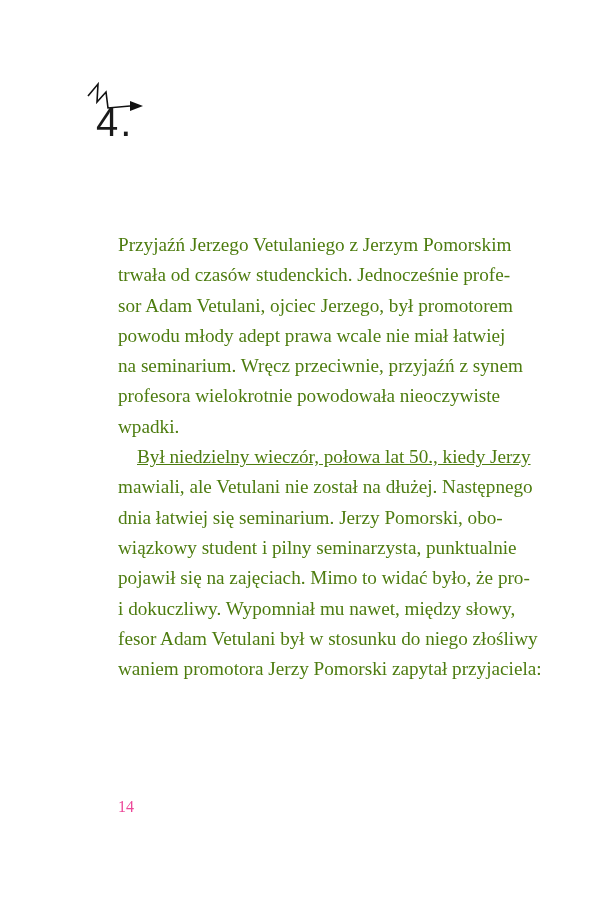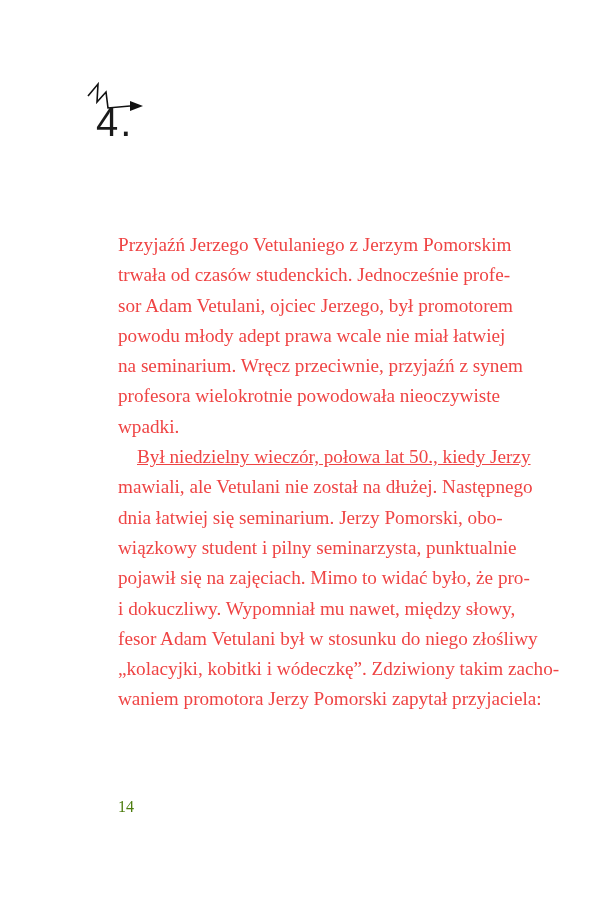--- a/index.html
+++ b/index.html
@@ -9,33 +9,33 @@
   .chapter-mark svg { position: absolute; left: 0; top: 0; }
   .chapter-number {
     position: absolute; left: 96px; top: 102px;
     font-family: "Liberation Sans", "DejaVu Sans", sans-serif;
     font-size: 40px; font-weight: 300; color: #1a1a1a; line-height: 1;
     letter-spacing: 2px;
   }
   .body-text {
     position: absolute; left: 118px; top: 230px; width: 381px;
     font-family: "Liberation Serif", "DejaVu Serif", serif;
-    font-size: 19.2px; color: #ef4444;
+    font-size: 19.2px; color: #4d7c0f;
   }
   .line {
     display: block; height: 30.3px; line-height: 30.3px;
     white-space: nowrap; text-align: justify; text-align-last: justify;
     overflow: visible;
   }
   .line.last { text-align-last: left; }
   .line.indent { padding-left: 19px; text-decoration: underline; }
   .page-number {
     position: absolute; left: 118px; top: 798px;
     font-family: "Liberation Serif", "DejaVu Serif", serif;
-    font-size: 16px; color: #4d7c0f;
+    font-size: 16px; color: #ec4899;
   }
 </style>
 </head>
 <body>
 
 <div class="page">
 
   <div class="chapter-mark">
     <svg width="80" height="40" viewBox="0 0 80 40">
       <polyline points="2,18 12,6 11,24 20,14 22,30 44,28" fill="none" stroke="#111" stroke-width="1.6" stroke-linejoin="miter"></polyline>
@@ -55,19 +55,18 @@
       <span class="line last">wpadki.</span>
     </div>
     <div>
       <span class="line indent">Był niedzielny wieczór, połowa lat 50., kiedy Jerzy</span>
       <span class="line">mawiali, ale Vetulani nie został na dłużej. Następnego</span>
       <span class="line">dnia łatwiej się seminarium. Jerzy Pomorski, obo-</span>
       <span class="line">wiązkowy student i pilny seminarzysta, punktualnie</span>
       <span class="line">pojawił się na zajęciach. Mimo to widać było, że pro-</span>
       <span class="line">i dokuczliwy. Wypomniał mu nawet, między słowy,</span>
       <span class="line">fesor Adam Vetulani był w stosunku do niego złośliwy</span>
-      <span class="line">„kolacyjki, kobitki i wódeczkę”. Zdziwiony takim zacho-</span>
       <span class="line">waniem promotora Jerzy Pomorski zapytał przyjaciela:</span>
     </div>
   </div>
 
   <div class="page-number">14</div>
 </div>
 
 </body></html>

